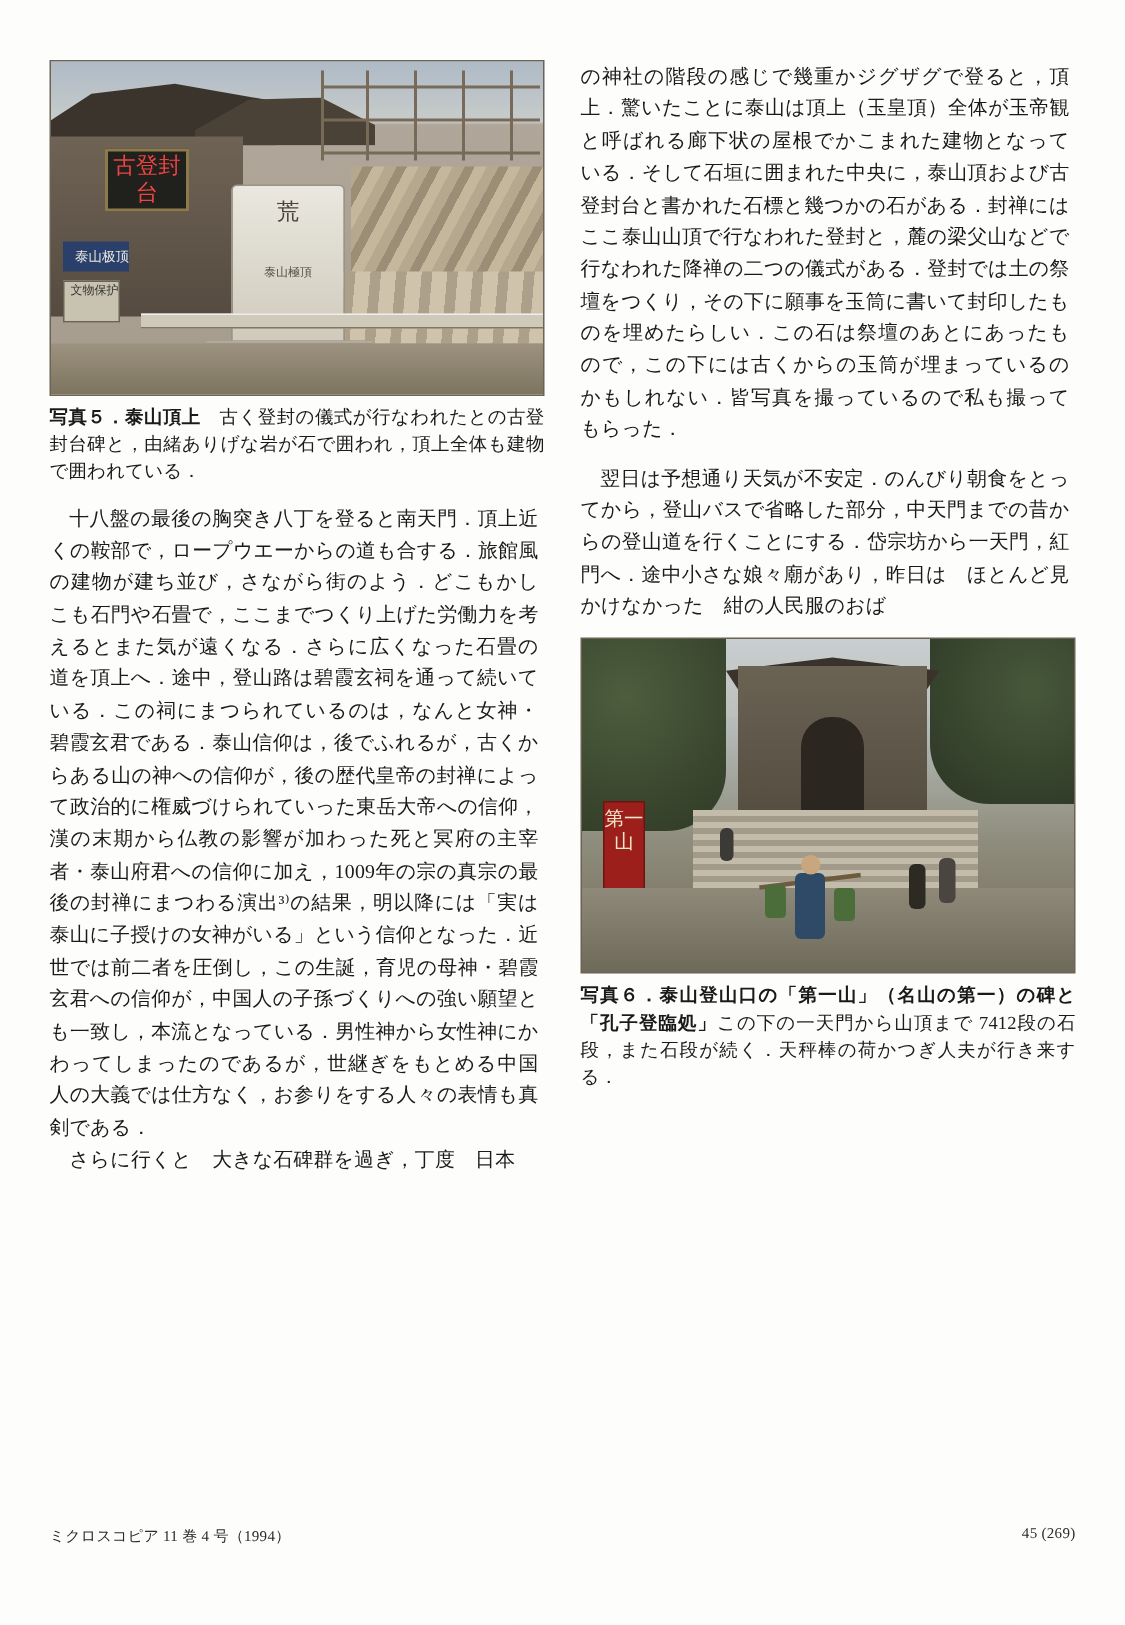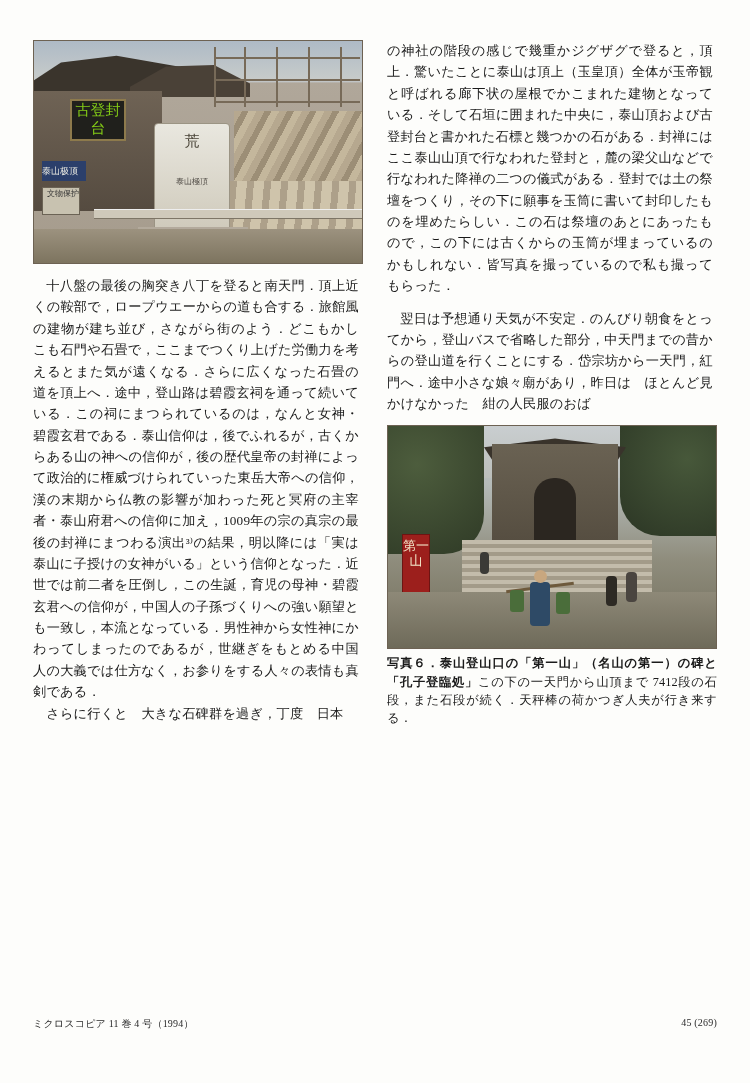--- a/index.html
+++ b/index.html
@@ -85,26 +85,26 @@
     background: #4a4137;
     clip-path: polygon(0% 70%, 30% 10%, 70% 6%, 100% 60%, 100% 100%, 0% 100%);
   }
   .p5-build-l {
     position: absolute; left: 0; top: 50px; width: 128px; height: 120px;
     background: linear-gradient(#6f6355, #554b40);
   }
   .p5-sign {
     position: absolute; left: 36px; top: 58px; width: 52px; height: 38px;
     background: #20201c; border: 2px solid #8d7a4c;
-    color: #84cc16; font-size: 15px; text-align: center; line-height: 18px;
+    color: #ef4444; font-size: 15px; text-align: center; line-height: 18px;
     font-family: "DejaVu Serif", serif;
   }
   .p5-sign2 {
     position: absolute; left: 8px; top: 120px; width: 44px; height: 20px;
-    background: #2b3f6b; color: #e8e8e0; font-size: 9px; text-align:left; line-height:20px;
+    background: #2b3f6b; color: #e8e8e0; font-size: 9px; text-align:right; line-height:20px;
   }
   .p5-sign3 {
     position: absolute; left: 8px; top: 146px; width: 36px; height: 26px;
     background: #c8c2b0; border: 1px solid #6b6355; color:#333; font-size:8px; text-align:right;
   }
   .p5-scaffold {
     position: absolute; left: 180px; top: 6px; width: 146px; height: 60px;
   }
   .p5-scaffold i {
     position: absolute; background: #776a58; display:block;
@@ -207,20 +207,21 @@
           <div class="p5-stele">
             <span class="t1">荒</span>
             <span class="t2">泰山極頂</span>
             <span class="t3">1545E</span>
           </div>
           <div class="p5-base"></div>
           <div class="p5-rail"></div>
           <div class="p5-ground"></div>
         </div>
 
+        <p class="caption"><b>写真５．泰山頂上</b><span>　古く登封の儀式が行なわれたとの古登封台碑と，由緒ありげな岩が石で囲われ，頂上全体も建物で囲われている．</span></p>
 
         <div class="gap"></div>
 
         <p class="indent">十八盤の最後の胸突き八丁を登ると南天門．頂上近くの鞍部で，ロープウエーからの道も合する．旅館風の建物が建ち並び，さながら街のよう．どこもかしこも石門や石畳で，ここまでつくり上げた労働力を考えるとまた気が遠くなる．さらに広くなった石畳の道を頂上へ．途中，登山路は碧霞玄祠を通って続いている．この祠にまつられているのは，なんと女神・碧霞玄君である．泰山信仰は，後でふれるが，古くからある山の神への信仰が，後の歴代皇帝の封禅によって政治的に権威づけられていった東岳大帝への信仰，漢の末期から仏教の影響が加わった死と冥府の主宰者・泰山府君への信仰に加え，1009年の宗の真宗の最後の封禅にまつわる演出³⁾の結果，明以降には「実は泰山に子授けの女神がいる」という信仰となった．近世では前二者を圧倒し，この生誕，育児の母神・碧霞玄君への信仰が，中国人の子孫づくりへの強い願望とも一致し，本流となっている．男性神から女性神にかわってしまったのであるが，世継ぎをもとめる中国人の大義では仕方なく，お参りをする人々の表情も真剣である．</p>
         <p class="indent">さらに行くと　大きな石碑群を過ぎ，丁度　日本</p>
       </div>
 
       <div class="col">
         <p>の神社の階段の感じで幾重かジグザグで登ると，頂上．驚いたことに泰山は頂上（玉皇頂）全体が玉帝観と呼ばれる廊下状の屋根でかこまれた建物となっている．そして石垣に囲まれた中央に，泰山頂および古登封台と書かれた石標と幾つかの石がある．封禅には　ここ泰山山頂で行なわれた登封と，麓の梁父山などで行なわれた降禅の二つの儀式がある．登封では土の祭壇をつくり，その下に願事を玉筒に書いて封印したものを埋めたらしい．この石は祭壇のあとにあったもので，この下には古くからの玉筒が埋まっているのかもしれない．皆写真を撮っているので私も撮ってもらった．</p>
         <div class="gap"></div>

